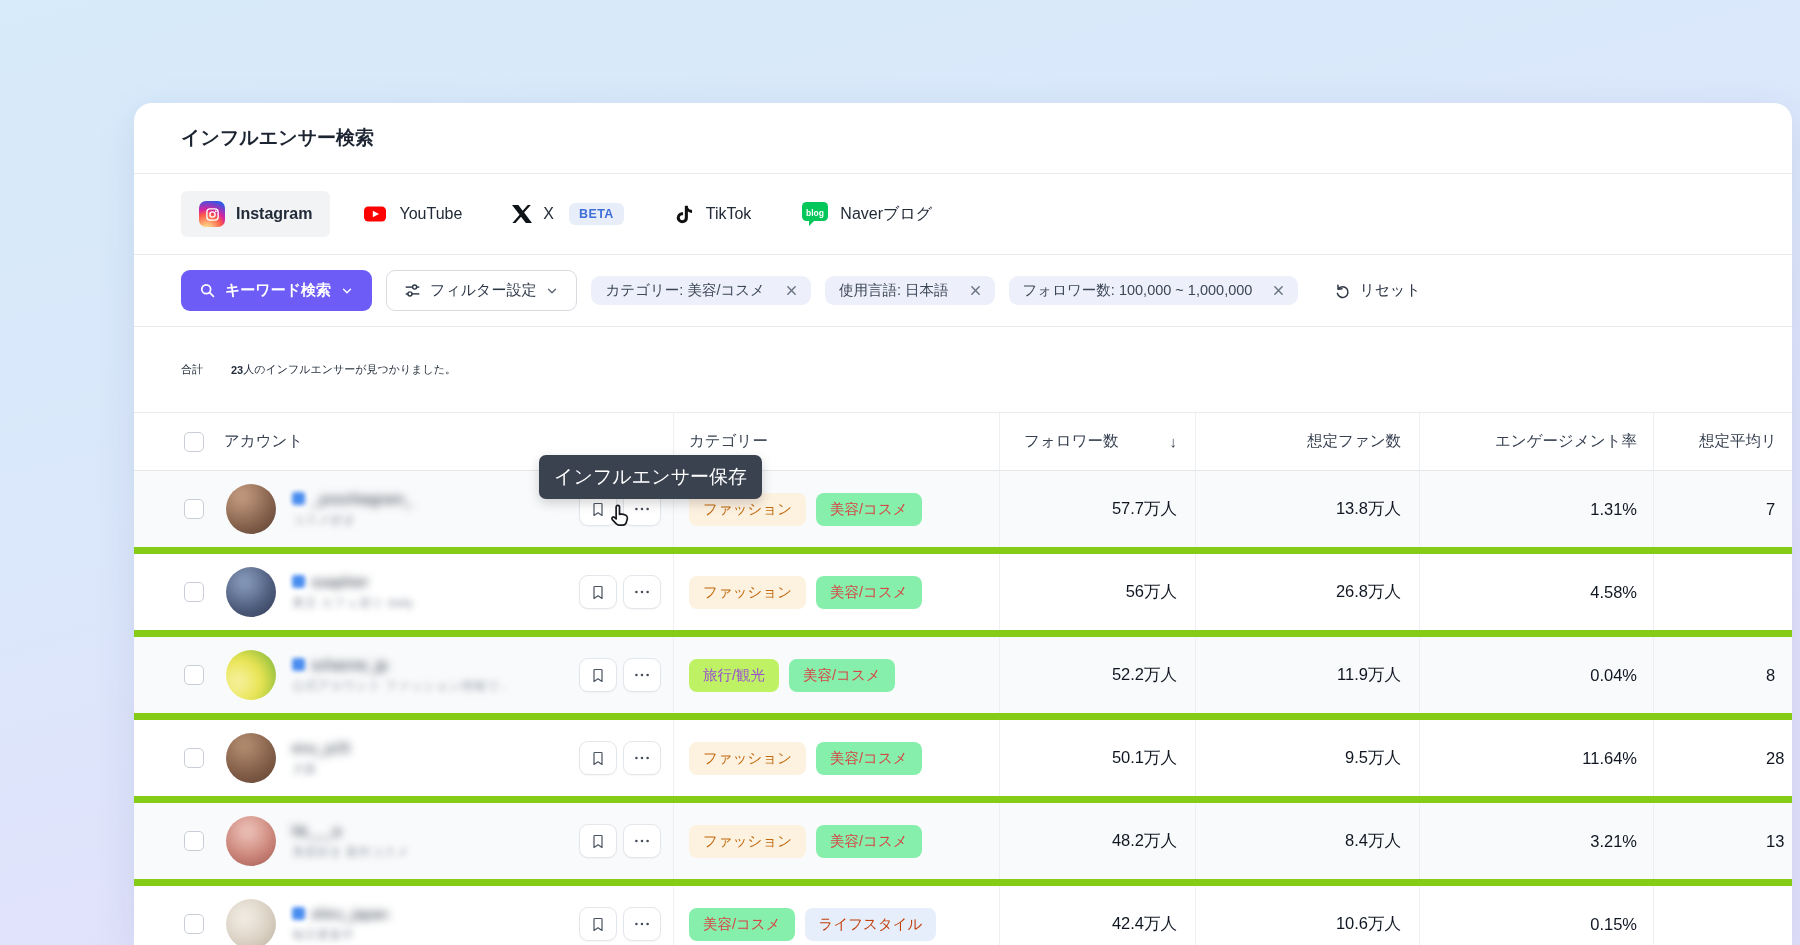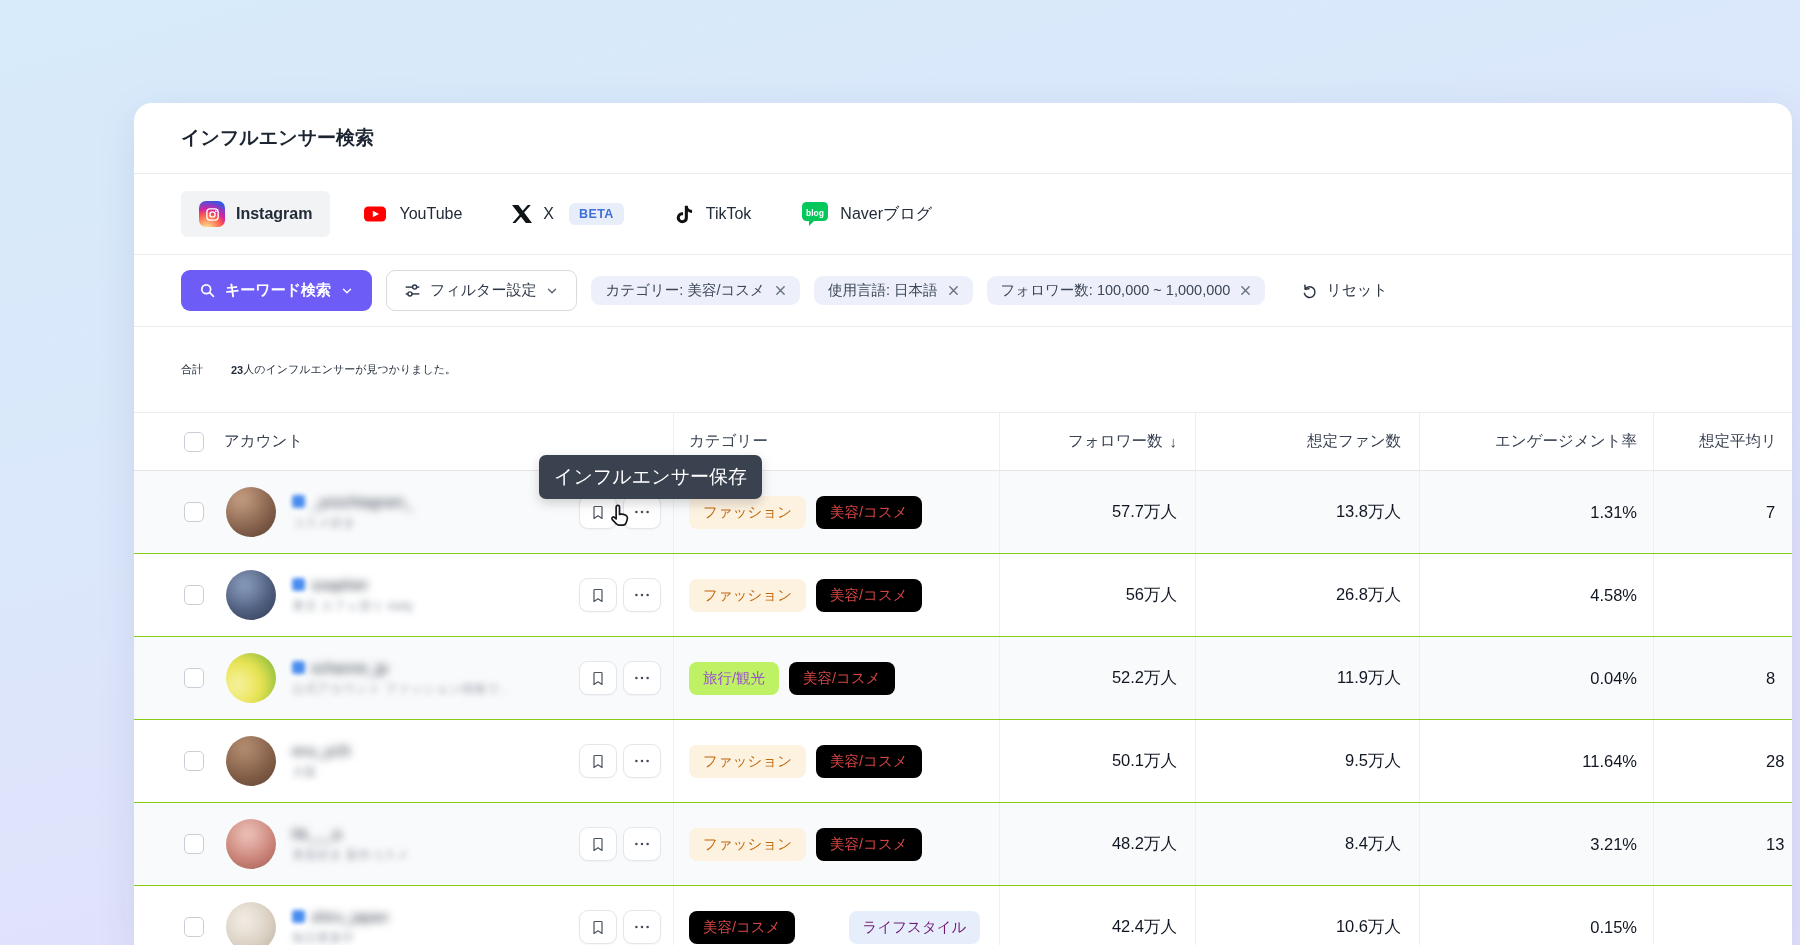--- a/index.html
+++ b/index.html
@@ -22,36 +22,36 @@
   .ptab{display:flex;align-items:center;gap:11px;padding:10px 18px;border-radius:6px;font-size:16px;font-weight:500;color:#222b38;cursor:pointer;white-space:nowrap;}
   .ptab.active{background:#f1f3f5;font-weight:600;}
   .ig-icon{width:26px;height:26px;border-radius:7px;display:flex;align-items:center;justify-content:center;
     background:radial-gradient(circle at 30% 110%,#fdf497 0%,#fd5949 45%,#d6249f 60%,#285AEB 90%);}
   .beta{margin-left:4px;padding:4px 10px;border-radius:6px;background:#e8eef9;color:#3e6fd9;font-size:12.5px;font-weight:700;letter-spacing:.4px;}
   
   .filters{height:72px;display:flex;align-items:center;padding:0 30px 0 47px;gap:14px;border-bottom:1px solid #e9ebef;}
   .btn{display:flex;align-items:center;gap:9px;border-radius:9px;font-size:15px;cursor:pointer;white-space:nowrap;justify-content:flex-end;}
   .btn-primary{background:#6d5cf6;color:#fff;font-weight:600;padding:11px 18px;border:none;}
   .btn-outline{background:#fff;color:#2d3748;font-weight:500;padding:10px 17px;border:1px solid #d7dbe0;}
-  .fchip{display:flex;align-items:center;gap:10px;background:#edf0fa;color:#3c4657;border-radius:9px;padding:5px 14px;font-size:14.5px;font-weight:500;white-space:nowrap;}
+  .fchip{display:flex;align-items:center;gap:21px;background:#edf0fa;color:#3c4657;border-radius:9px;padding:5px 14px;font-size:14.5px;font-weight:500;white-space:nowrap;}
   .fchip .x{display:flex;align-items:center;cursor:pointer;}
   .reset{display:flex;align-items:center;gap:8px;margin-left:22px;font-size:15px;font-weight:500;color:#2b3442;cursor:pointer;white-space:nowrap;}
   
   .summary{height:85px;display:flex;align-items:center;padding:0 47px;font-size:11px;color:#1f2937;}
   .summary b{font-weight:700;margin-left:28px;}
   
   .tbl{border-top:1px solid #e9ebef;}
   .thead{height:58px;display:flex;align-items:stretch;border-bottom:1px solid #e4e7ea;background:#fff;}
-  .trow{height:83px;display:flex;align-items:stretch;border-bottom:1px solid #84cc16;background:#fff;}
+  .trow{height:83px;display:flex;align-items:stretch;border-bottom:7px solid #84cc16;background:#fff;}
   .trow.odd{background:#f9fafb;}
   .cell{display:flex;align-items:center;border-right:1px solid #edeff2;}
   .c-account{width:540px;padding-left:50px;}
   .c-cat{width:326px;padding-left:15px;gap:10px;}
   .c-num{font-size:16.5px;color:#101722;justify-content:flex-end;}
-  .c-followers{width:196px;padding-right:18px;}
+  .c-followers{width:196px;padding-right:18px;gap:44px;}
   .c-fans{width:224px;padding-right:18px;}
   .c-eng{width:234px;padding-right:16px;}
   .c-last{flex:1;border-right:none;padding-left:112px;font-size:16.5px;color:#101722;}
   .c-last.hlast{padding-left:45px;}
   .hcell{font-size:15.5px;font-weight:500;color:#374151;}
   .hcell .arrow{margin-left:7px;font-size:15px;color:#374151;}
   .hlabel-account{margin-left:20px;}
   .cb{width:20px;height:20px;border:1.5px solid #c9ced6;border-radius:5px;background:#fff;flex:none;cursor:pointer;}
   .avatar{width:50px;height:50px;border-radius:50%;margin-left:22px;position:relative;overflow:hidden;flex:none;}
   .avatar::before{content:"";position:absolute;inset:-8px;filter:blur(5px);}
@@ -63,23 +63,23 @@
   .av5::before{background:radial-gradient(circle at 40% 40%,#f5f0e8 0%,#d8cec0 50%,#a39684 100%);}
   .namebox{margin-left:16px;display:flex;flex-direction:column;gap:5px;min-width:0;max-width:215px;}
   .nline{display:flex;align-items:center;gap:6px;}
   .vicon{width:13px;height:13px;border-radius:3px;background:#4a8df0;filter:blur(2px);flex:none;}
   .uname{font-size:15px;font-weight:500;color:#2a3442;filter:blur(4px);white-space:nowrap;overflow:hidden;}
   .subline{font-size:12.5px;color:#9aa1ac;filter:blur(3px);white-space:nowrap;overflow:hidden;}
   .actions{margin-left:auto;margin-right:12px;display:flex;gap:6px;}
   .iconbtn{width:38px;height:34px;border:1px solid #e3e6ea;border-radius:9px;background:#fff;display:flex;align-items:center;justify-content:center;cursor:pointer;box-shadow:0 1px 2px rgba(20,30,60,.04);}
   .chip{padding:7px 14px;border-radius:8px;font-size:14.5px;font-weight:500;white-space:nowrap;}
   .chip[data-color="amber"]{background:#fdf1e0;color:#c06a0e;}
-  .chip[data-color="red"]{background:#000000;color:#d64545;}
+  .chip[data-color="red"]{background:#86efac;color:#d64545;}
   .chip[data-color="purple"]{background:#bef264;color:#9950cf;}
-  .chip[data-color="blue"]{background:#e6eefb;color:#701a75;margin-left:44px;}
+  .chip[data-color="blue"]{background:#e6eefb;color:#c2410c;}
   
   .tooltip{position:absolute;left:405px;top:352px;background:#3a4250;color:#fff;font-size:19px;padding:9px 15px;border-radius:7px;z-index:50;white-space:nowrap;box-shadow:0 4px 12px rgba(0,0,0,.18);}
   .cursor{position:absolute;left:472px;top:399px;z-index:60;}
 </style>
 </head>
 <body>
 
 <div class="card">
 
   <div class="card-header">

